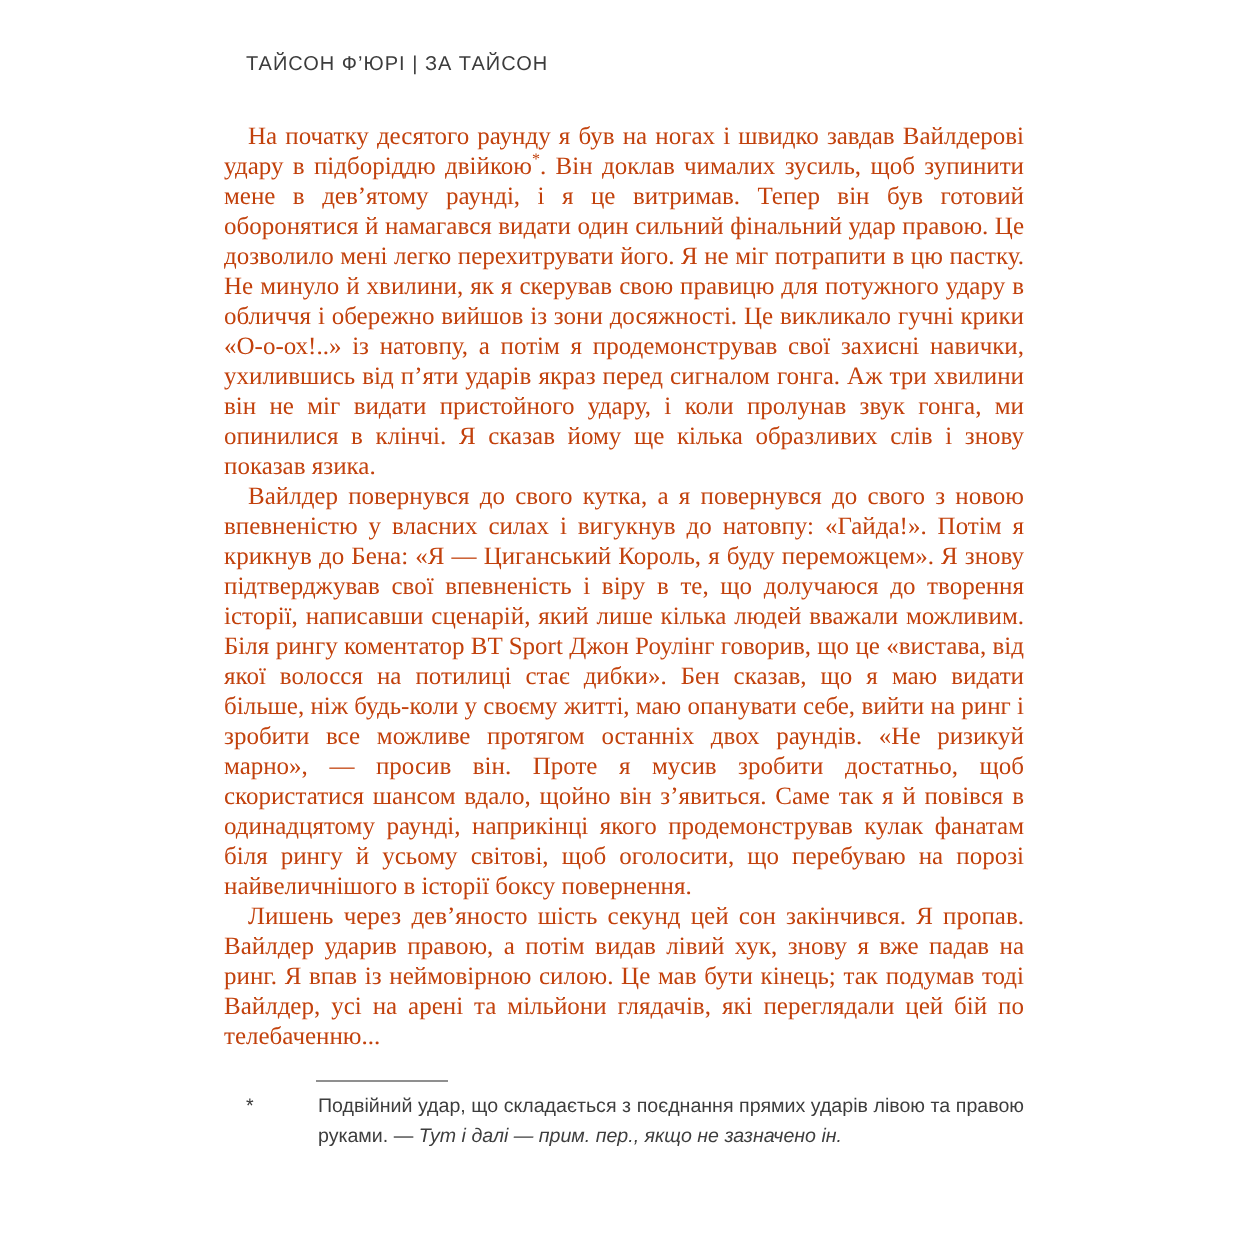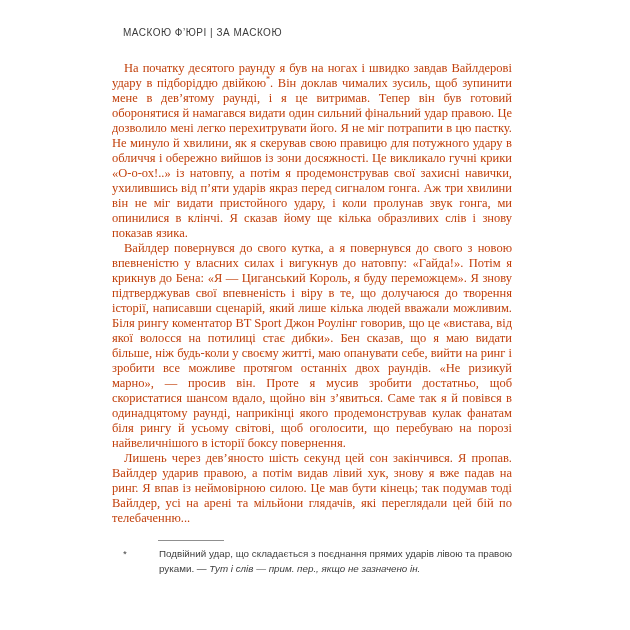--- a/index.html
+++ b/index.html
@@ -36,29 +36,29 @@
   .fn-row { display: flex; }
   .fn-marker { flex: 0 0 36px; width: 36px; padding-left: 1px; }
   .fn-text { flex: 1; text-align: justify; }
   .fn-italic { font-style: italic; }
 </style>
 </head>
 <body>
 
 <div class="page">
 
-  <div class="running-header">МАСКОЮ Ф’ЮРІ | ЗА МАСКОЮ</div>
+  <div class="running-header">ТАЙСОН Ф’ЮРІ | ЗА ТАЙСОН</div>
 
   <div class="text-block">
     <p><span>На початку десятого раунду я був на ногах і швидко завдав Вайлдерові удару в підборіддю двійкою</span><sup class="fn-ref">*</sup><span>. Він доклав чималих зусиль, щоб зупинити мене в дев’ятому раунді, і я це витримав. Тепер він був готовий оборонятися й намагався видати один сильний фінальний удар правою. Це дозволило мені легко перехитрувати його. Я не міг потрапити в цю пастку. Не минуло й хвилини, як я скерував свою правицю для потужного удару в обличчя і обережно вийшов із зони досяжності. Це викликало гучні крики «О-о-ох!..» із натовпу, а потім я продемонстрував свої захисні навички, ухилившись від п’яти ударів якраз перед сигналом гонга. Аж три хвилини він не міг видати пристойного удару, і коли пролунав звук гонга, ми опинилися в клінчі. Я сказав йому ще кілька образливих слів і знову показав язика.</span></p>
     <p>Вайлдер повернувся до свого кутка, а я повернувся до свого з новою впевненістю у власних силах і вигукнув до натовпу: «Гайда!». Потім я крикнув до Бена: «Я — Циганський Король, я буду переможцем». Я знову підтверджував свої впевненість і віру в те, що долучаюся до творення історії, написавши сценарій, який лише кілька людей вважали можливим. Біля рингу коментатор BT Sport Джон Роулінг говорив, що це «вистава, від якої волосся на потилиці стає дибки». Бен сказав, що я маю видати більше, ніж будь-коли у своєму житті, маю опанувати себе, вийти на ринг і зробити все можливе протягом останніх двох раундів. «Не ризикуй марно», — просив він. Проте я мусив зробити достатньо, щоб скористатися шансом вдало, щойно він з’явиться. Саме так я й повівся в одинадцятому раунді, наприкінці якого продемонстрував кулак фанатам біля рингу й усьому світові, щоб оголосити, що перебуваю на порозі найвеличнішого в історії боксу повернення.</p>
     <p>Лишень через дев’яносто шість секунд цей сон закінчився. Я пропав. Вайлдер ударив правою, а потім видав лівий хук, знову я вже падав на ринг. Я впав із неймовірною силою. Це мав бути кінець; так подумав тоді Вайлдер, усі на арені та мільйони глядачів, які переглядали цей бій по телебаченню...</p>
   </div>
 
   <div class="footnote-block">
     <div class="fn-divider"></div>
     <div class="fn-row">
       <span class="fn-marker">*</span>
-      <span class="fn-text"><span>Подвійний удар, що складається з поєднання прямих ударів лівою та правою руками. — </span><span class="fn-italic">Тут і слів — прим. пер., якщо не зазначено ін.</span></span>
+      <span class="fn-text"><span>Подвійний удар, що складається з поєднання прямих ударів лівою та правою руками. — </span><span class="fn-italic">Тут і далі — прим. пер., якщо не зазначено ін.</span></span>
     </div>
   </div>
 
 </div>
 
 </body></html>

